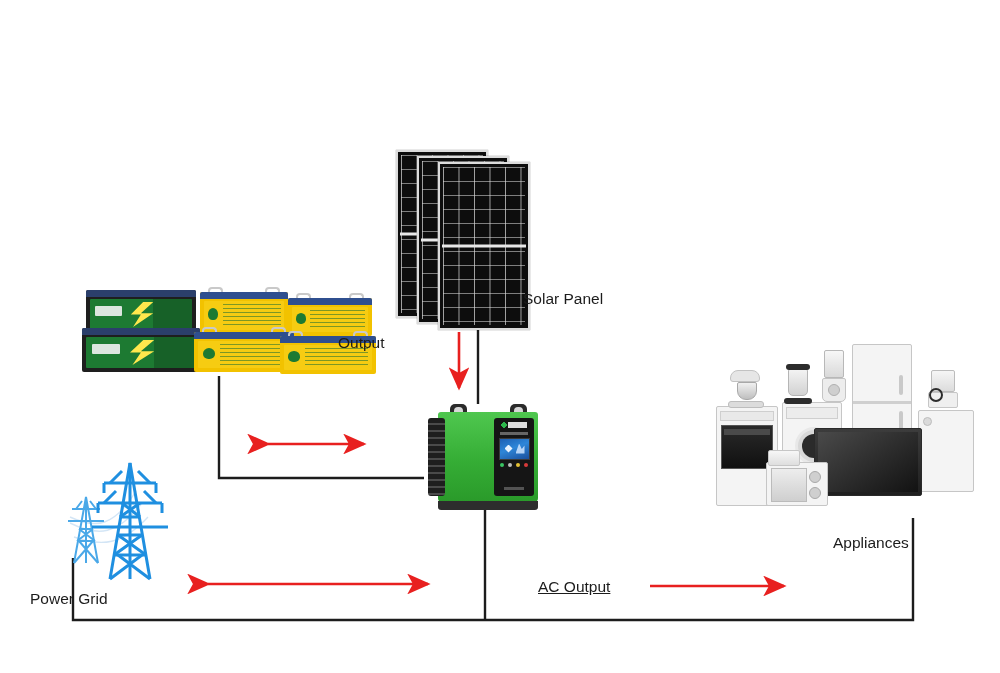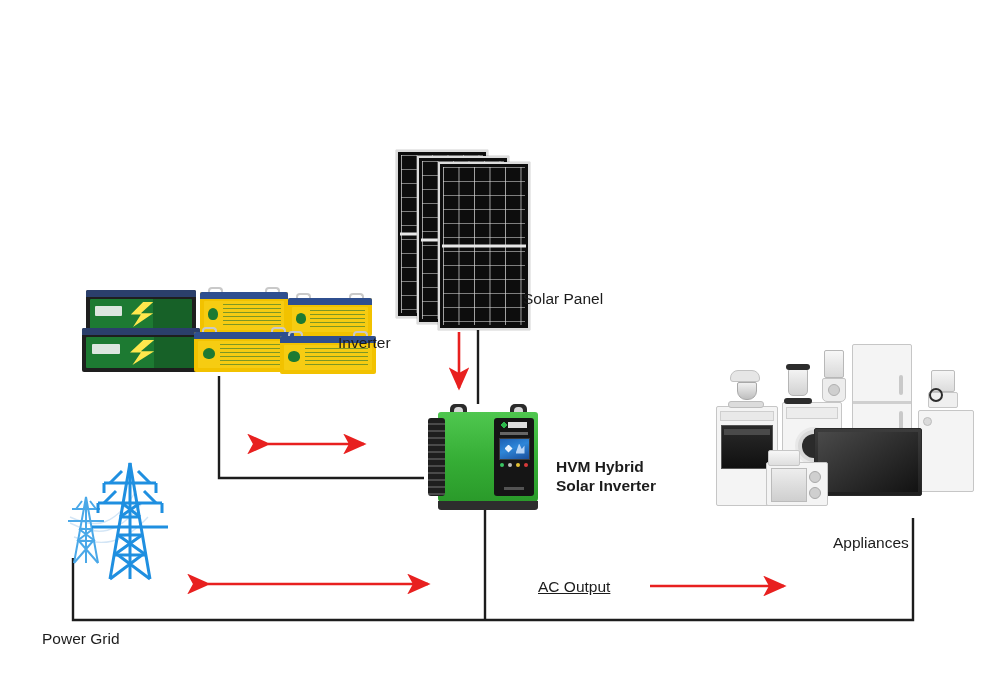--- a/index.html
+++ b/index.html
@@ -281,45 +281,41 @@
         <div class="cap"></div>
         <div class="label"></div>
       </div>
       <div class="bat lead" id="bat-lead-4">
         <div class="handle" style="left:8px;"></div>
         <div class="handle" style="right:8px;"></div>
         <div class="cap"></div>
         <div class="label"></div>
       </div>
     </div>
-    <div class="lbl" style="left:338px; top:238px;">Inverter</div>
+    <div class="lbl" style="left:338px; top:238px;">Output</div>
 
     <div id="inverter">
       <div class="inv-tab" id="inv-tab-l"></div>
       <div class="inv-tab" id="inv-tab-r"></div>
       <div id="inv-body"></div>
       <div id="inv-fins"></div>
       <div id="inv-panel">
         <div id="inv-logo"></div>
         <div id="inv-sublabel"></div>
         <div id="inv-screen"></div>
         <div id="inv-buttons">
           <div class="inv-btn g"></div>
           <div class="inv-btn"></div>
           <div class="inv-btn y"></div>
           <div class="inv-btn r"></div>
         </div>
         <div id="inv-model"></div>
       </div>
       <div id="inv-bottom-bar"></div>
     </div>
-    <div class="lbl bold" style="left:556px; top:361px;">
-      <div>HVM Hybrid</div>
-      <div>Solar Inverter</div>
-    </div>
 
     <div id="power-grid">
       <svg viewBox="0 0 130 140" width="130" height="140">
 
         <g stroke="#cfe3f5" stroke-width="1.4" fill="none" opacity="0.9">
           <path d="M18,66 C44,78 62,76 84,40"></path>
           <path d="M18,72 C46,86 66,84 90,52"></path>
           <path d="M22,86 C50,96 70,94 96,66"></path>
         </g>
 
@@ -337,21 +333,21 @@
           <path d="M52,32 L104,32 M46,52 L110,52 M40,76 L116,76"></path>
           <path d="M58,128 L78,12 L98,128"></path>
           <path d="M62,104 L94,104 M66,84 L90,84 M68,66 L88,66"></path>
           <path d="M62,104 L90,84 M66,84 L94,104 M58,128 L90,104 M66,104 L98,128"></path>
           <path d="M68,66 L88,52 M70,52 L88,66"></path>
           <path d="M58,32 L70,20 M98,32 L86,20 M52,52 L64,40 M104,52 L92,40"></path>
           <path d="M52,32 L52,42 M104,32 L104,42 M46,52 L46,62 M110,52 L110,62"></path>
         </g>
       </svg>
     </div>
-    <div class="lbl" style="left:42px; top:494px;margin-top:40px;">Power Grid</div>
+    <div class="lbl" style="left:30px; top:494px;">Power Grid</div>
 
     <div id="appliances">
 
       <div class="ap" style="left:0px; top:74px; width:62px; height:100px;">
         <div style="position:absolute;left:3px;top:4px;right:3px;height:10px;background:#e9e9e9;border:1px solid #cfcfcf;"></div>
         <div style="position:absolute;left:4px;top:18px;right:4px;height:44px;background:linear-gradient(180deg,#2a2a2a,#101010);border:1px solid #555;"></div>
         <div style="position:absolute;left:7px;top:22px;right:7px;height:6px;background:#4a4a4a;"></div>
       </div>
 
       <div style="position:absolute;left:12px;top:38px;width:40px;height:38px;">

